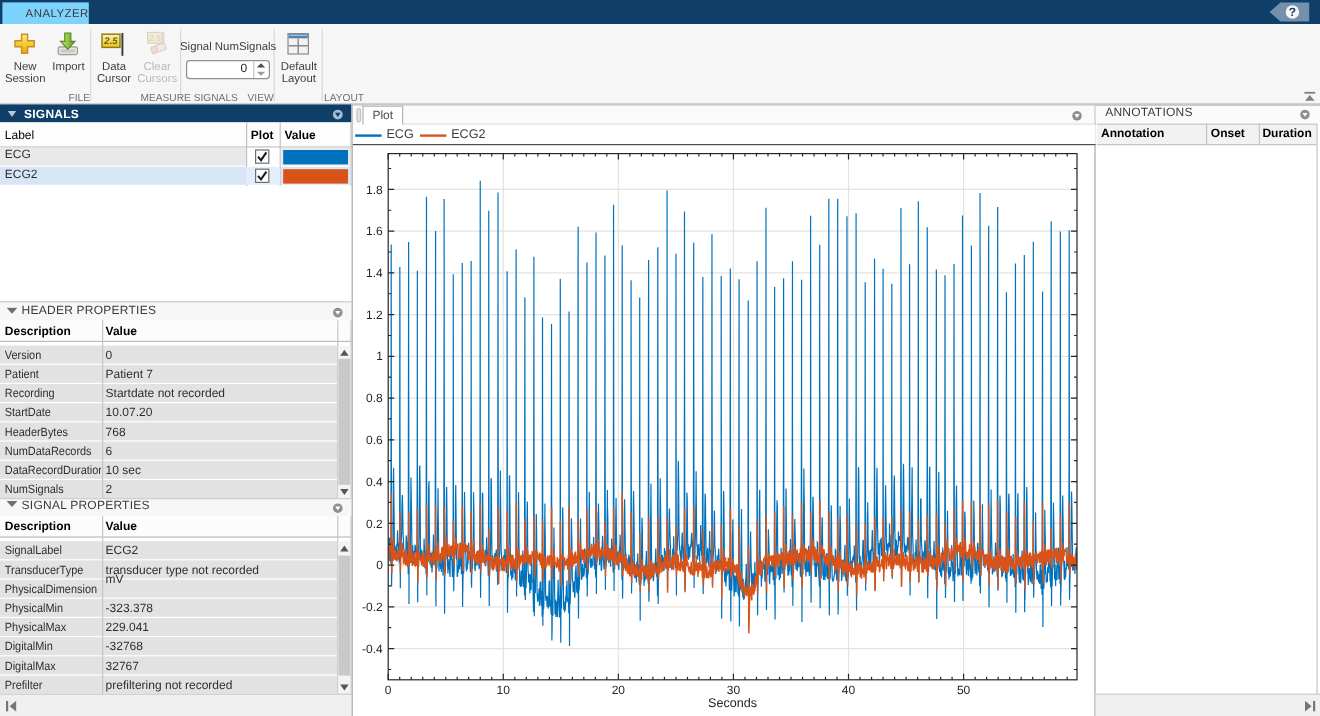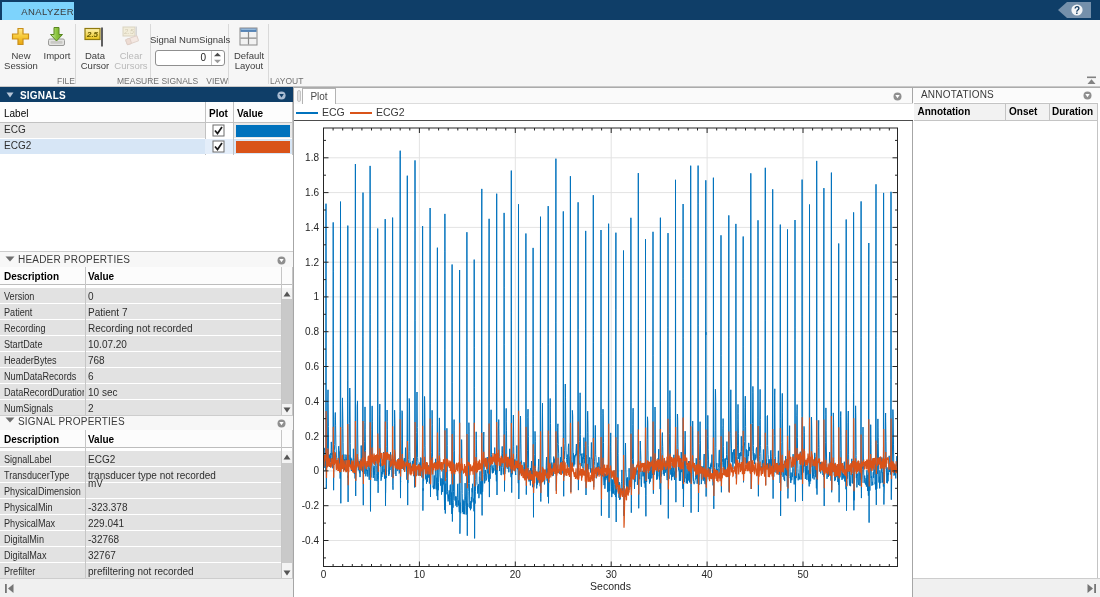--- a/index.html
+++ b/index.html
@@ -154,21 +154,21 @@
 <div class="abs" style="left:4px;top:270.5px;font-size:10px;font-weight:bold;color:#000">Description</div>
 <div class="abs" style="left:88px;top:270.5px;font-size:10px;font-weight:bold;color:#000">Value</div>
 <div class="abs" style="left:0;top:287.5px;width:280.5px;height:15px;background:#e2e2e2"></div>
 <div class="abs" style="left:4px;top:290.5px;width:88px;height:13px;overflow:hidden;font-size:10px;white-space:nowrap;color:#2e2e2e;transform:scaleX(0.91);transform-origin:0 50%">Version</div>
 <div class="abs" style="left:88px;top:290.5px;width:190px;height:13px;overflow:hidden;font-size:10px;white-space:nowrap;color:#2e2e2e">0</div>
 <div class="abs" style="left:0;top:303.5px;width:280.5px;height:15px;background:#e2e2e2"></div>
 <div class="abs" style="left:4px;top:306.5px;width:88px;height:13px;overflow:hidden;font-size:10px;white-space:nowrap;color:#2e2e2e;transform:scaleX(0.91);transform-origin:0 50%">Patient</div>
 <div class="abs" style="left:88px;top:306.5px;width:190px;height:13px;overflow:hidden;font-size:10px;white-space:nowrap;color:#2e2e2e">Patient 7</div>
 <div class="abs" style="left:0;top:319.5px;width:280.5px;height:15px;background:#e2e2e2"></div>
 <div class="abs" style="left:4px;top:322.5px;width:88px;height:13px;overflow:hidden;font-size:10px;white-space:nowrap;color:#2e2e2e;transform:scaleX(0.91);transform-origin:0 50%">Recording</div>
-<div class="abs" style="left:88px;top:322.5px;width:190px;height:13px;overflow:hidden;font-size:10px;white-space:nowrap;color:#2e2e2e">Recording not recorded</div>
+<div class="abs" style="left:88px;top:322.5px;width:190px;height:13px;overflow:hidden;font-size:10px;white-space:nowrap;color:#2e2e2e">Startdate not recorded</div>
 <div class="abs" style="left:0;top:335.5px;width:280.5px;height:15px;background:#e2e2e2"></div>
 <div class="abs" style="left:4px;top:338.5px;width:88px;height:13px;overflow:hidden;font-size:10px;white-space:nowrap;color:#2e2e2e;transform:scaleX(0.91);transform-origin:0 50%">StartDate</div>
 <div class="abs" style="left:88px;top:338.5px;width:190px;height:13px;overflow:hidden;font-size:10px;white-space:nowrap;color:#2e2e2e">10.07.20</div>
 <div class="abs" style="left:0;top:351.5px;width:280.5px;height:15px;background:#e2e2e2"></div>
 <div class="abs" style="left:4px;top:354.5px;width:88px;height:13px;overflow:hidden;font-size:10px;white-space:nowrap;color:#2e2e2e;transform:scaleX(0.91);transform-origin:0 50%">HeaderBytes</div>
 <div class="abs" style="left:88px;top:354.5px;width:190px;height:13px;overflow:hidden;font-size:10px;white-space:nowrap;color:#2e2e2e">768</div>
 <div class="abs" style="left:0;top:367.5px;width:280.5px;height:15px;background:#e2e2e2"></div>
 <div class="abs" style="left:4px;top:370.5px;width:88px;height:13px;overflow:hidden;font-size:10px;white-space:nowrap;color:#2e2e2e;transform:scaleX(0.91);transform-origin:0 50%">NumDataRecords</div>
 <div class="abs" style="left:88px;top:370.5px;width:190px;height:13px;overflow:hidden;font-size:10px;white-space:nowrap;color:#2e2e2e">6</div>
 <div class="abs" style="left:0;top:383.5px;width:280.5px;height:15px;background:#e2e2e2"></div>

